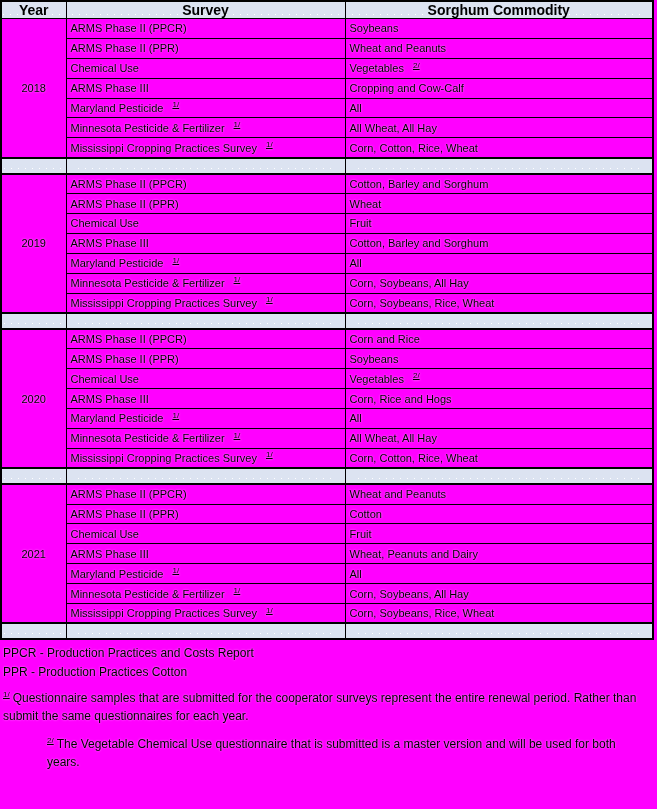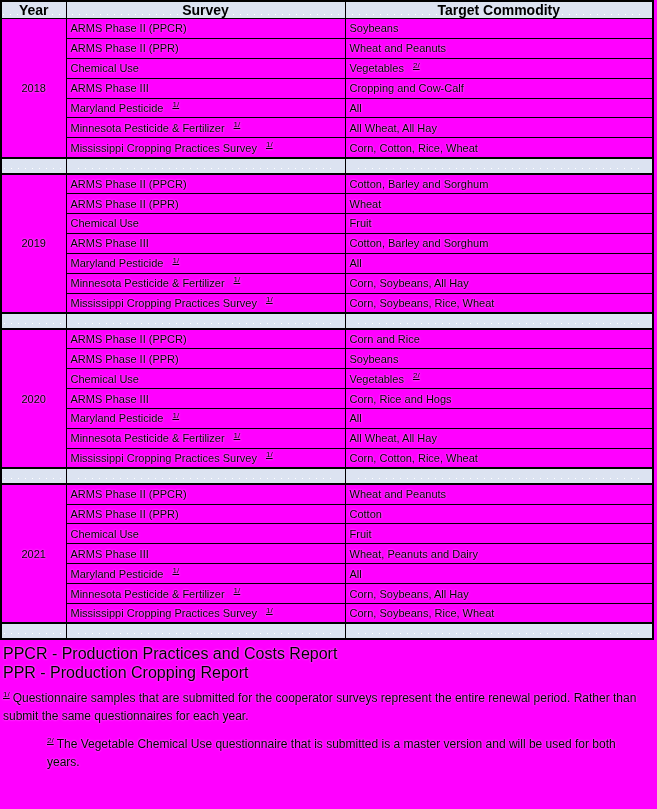--- a/index.html
+++ b/index.html
@@ -63,21 +63,21 @@
     font-size: 8px;
     text-decoration: underline;
     margin-left: 9px;
     line-height: 0;
   }
   .footer {
     padding: 4px 6px 0 3px;
     text-shadow: 0 0 2px rgba(255,255,255,0.65);
   }
   .abbr {
-    font-size: 16px;
+    font-size: 12px;
     line-height: 19px;
   }
   .note {
     margin: 7px 0 0 0;
     font-size: 12px;
     line-height: 18px;
   }
   .note + .note { margin-top: 10px; margin-left: 44px; }
   .note sup.note-marker { margin-left: 0; margin-right: 3px; }
 </style>
@@ -87,21 +87,21 @@
 <table class="schedule">
   <colgroup>
     <col class="c-year">
     <col class="c-survey">
     <col class="c-commodity">
   </colgroup>
   <thead>
     <tr>
       <th>Year</th>
       <th>Survey</th>
-      <th>Target Commodity</th>
+      <th>Sorghum Commodity</th>
     </tr>
   </thead>
   <tbody id="table-body">
       <tr>
         <td class="year-cell" rowspan="7">2018</td>
         <td><span>ARMS Phase II (PPCR)</span></td>
         <td><span>Soybeans</span></td>
       </tr>
       <tr>
         <td><span>ARMS Phase II (PPR)</span></td>
@@ -232,16 +232,16 @@
       <tr class="separator">
         <td></td>
         <td></td>
         <td></td>
       </tr>
     </tbody>
 </table>
 
 <div class="footer">
   <div class="abbr">PPCR - Production Practices and Costs Report</div>
-  <div class="abbr">PPR - Production Cropping Report</div>
+  <div class="abbr">PPR - Production Practices Cotton</div>
   <p class="note"><sup class="note-marker">1/</sup><span>Questionnaire samples that are submitted for the cooperator surveys represent the entire renewal period. Rather than submit the same questionnaires for each year.</span></p>
   <p class="note"><sup class="note-marker">2/</sup><span>The Vegetable Chemical Use questionnaire that is submitted is a master version and will be used for both years.</span></p>
 </div>
 
 </body></html>

